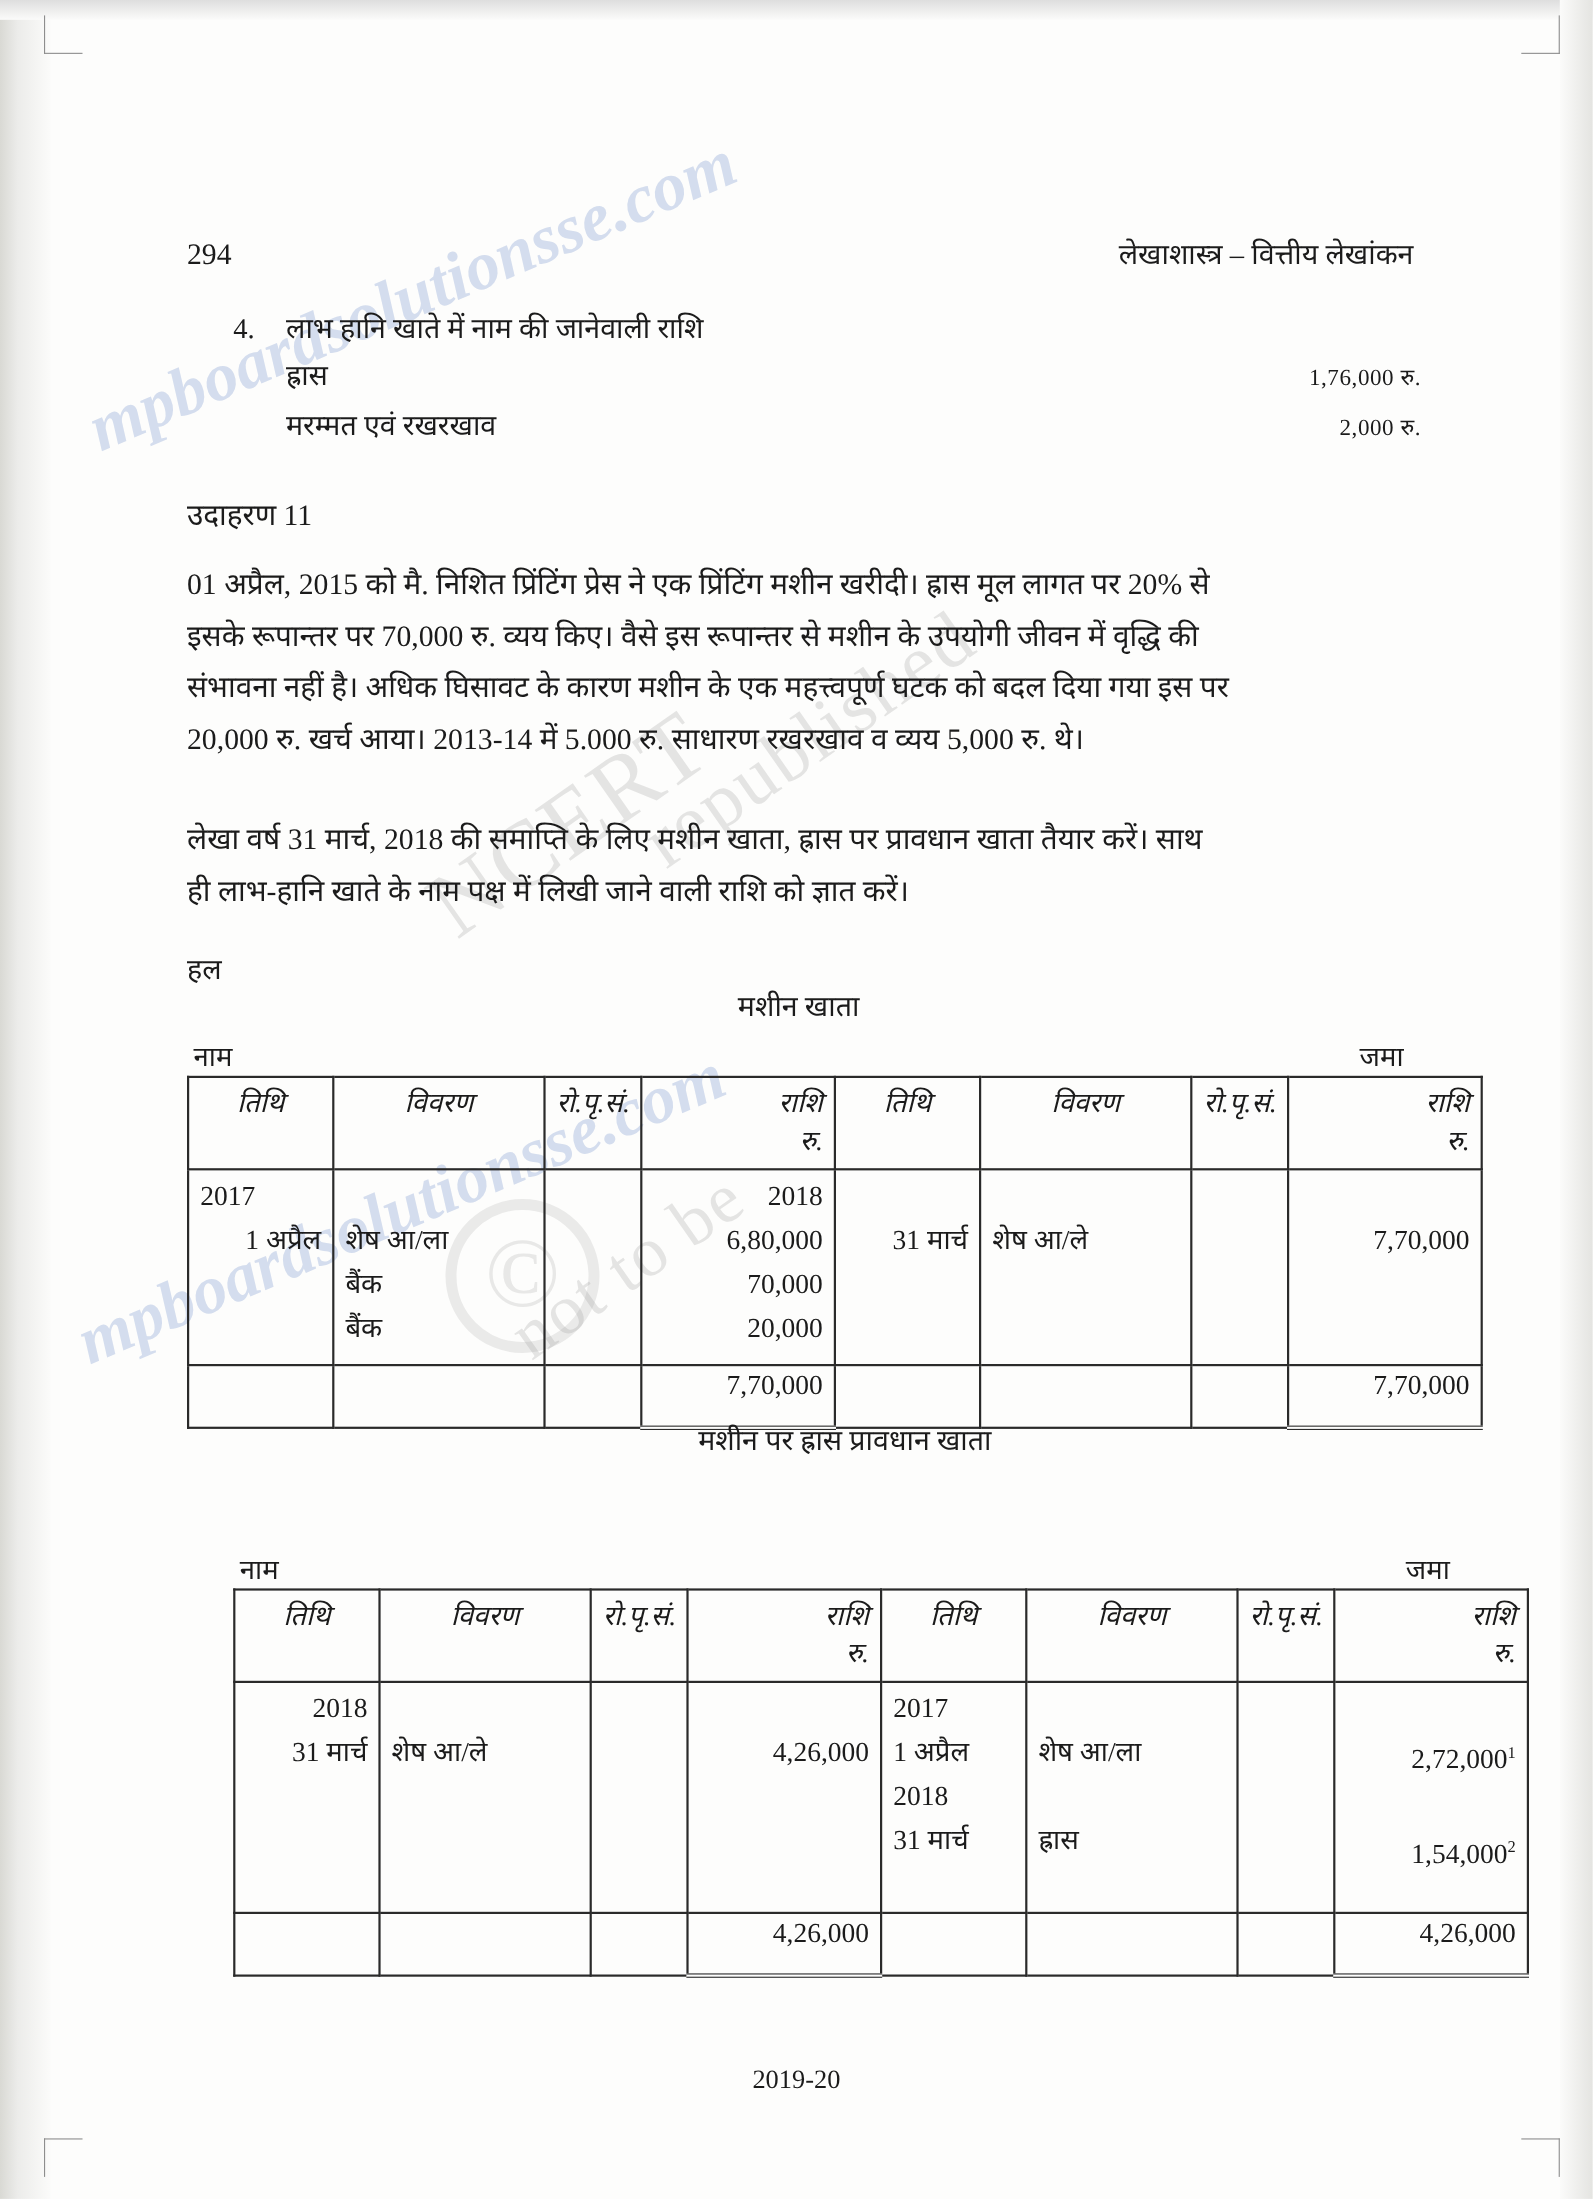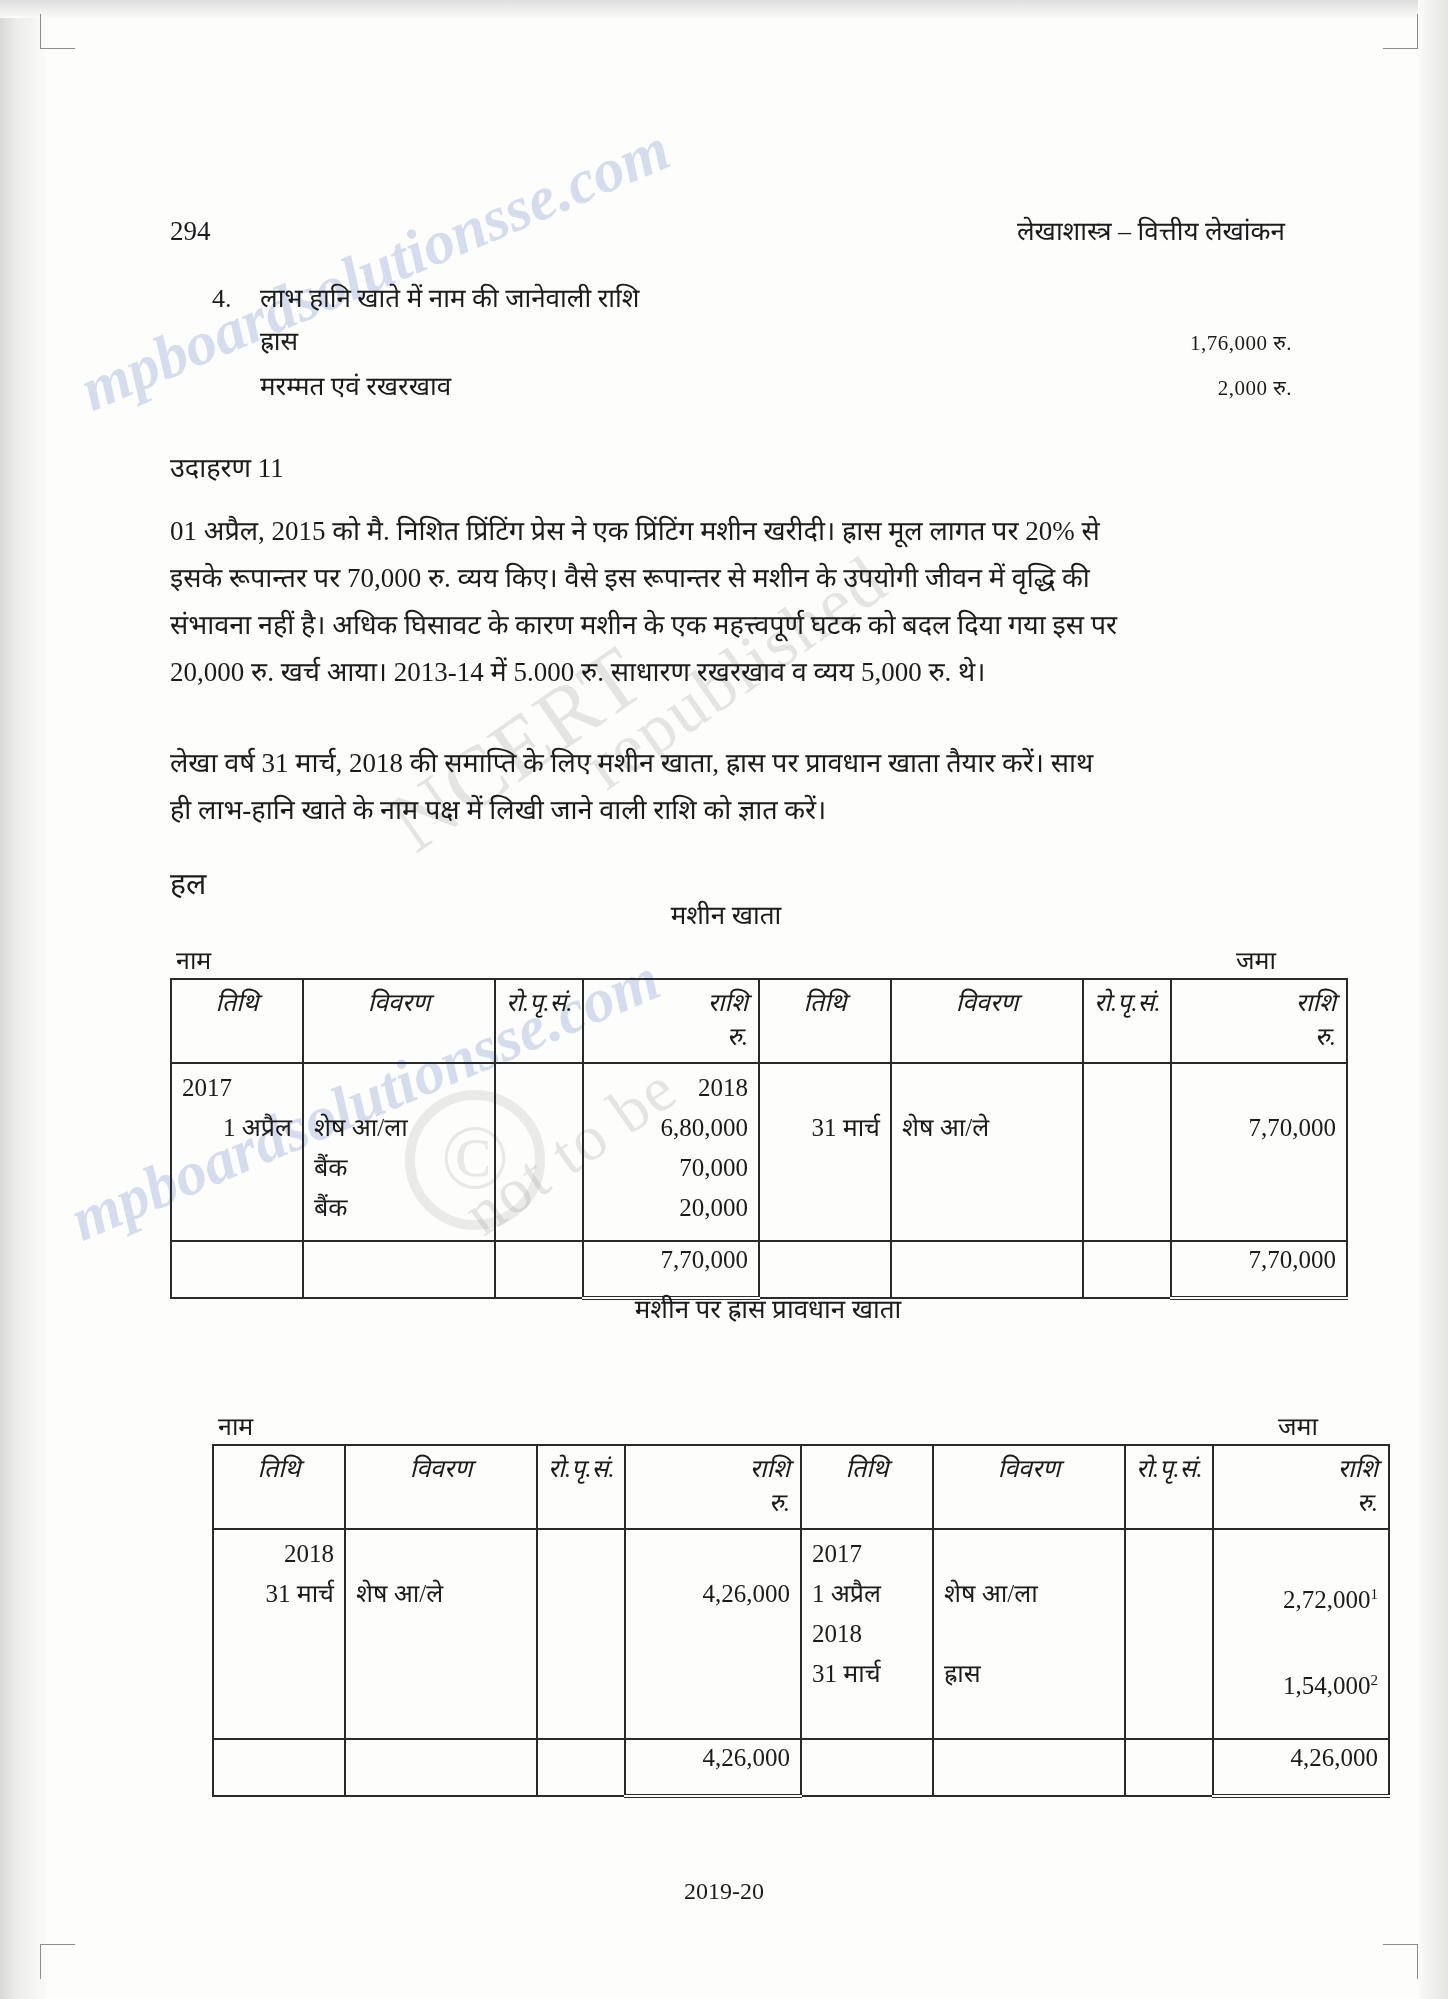--- a/index.html
+++ b/index.html
@@ -86,21 +86,21 @@
   .example-title{ position:absolute; left:170px; top:448px; font-size:27px; }
 
   .para{
     position:absolute; left:170px; width:1120px;
     font-size:27px; line-height:47px; text-align:justify;
   }
   .para .ln{ display:block; }
   #para1{ top:508px; }
   #para2{ top:740px; }
 
-  .sol-label{ position:absolute; left:170px; top:862px; font-size:30px; }
+  .sol-label{ position:absolute; left:170px; top:862px; font-size:26px; }
 
   
   .tbl-wrap{ position:absolute; left:170px; width:1112px; }
   .tbl-title{ text-align:center; font-size:26px; margin-bottom:10px; }
   .tbl-sides{
     display:flex; justify-content:space-between;
     font-size:25px; margin-bottom:2px; padding:0 6px;
   }
   table.ledger{
     width:1112px; border-collapse:collapse;

